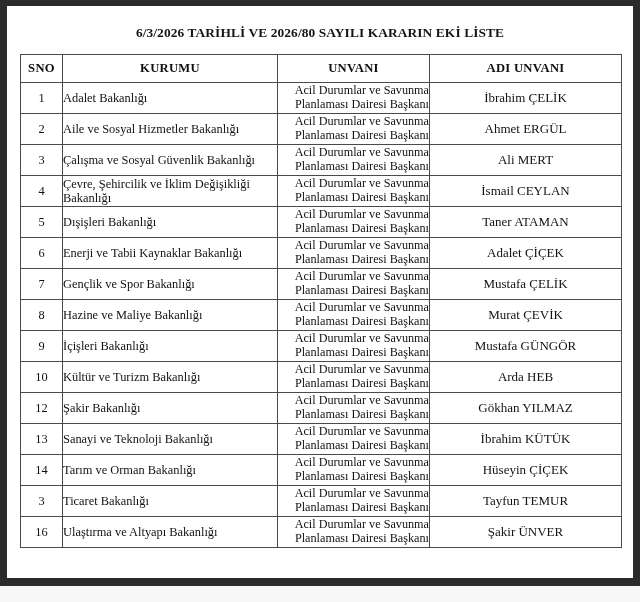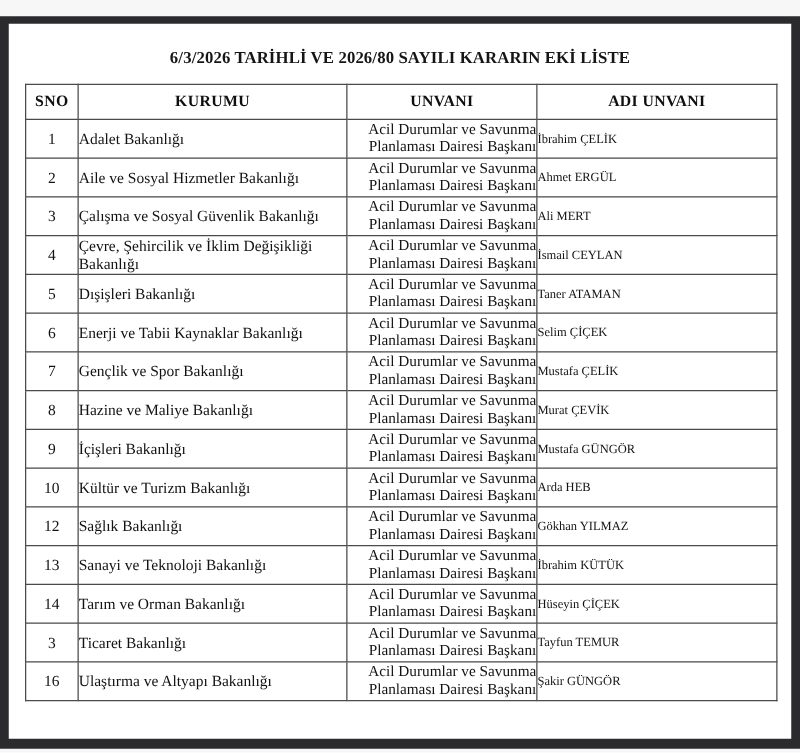--- a/index.html
+++ b/index.html
@@ -12,21 +12,21 @@
     height: 602px;
     background: #f7f7f8;
     font-family: "Liberation Serif", "DejaVu Serif", serif;
     overflow: hidden;
   }
 
   
   #doc-frame {
     position: absolute;
     left: 0;
-    top: 13px;
+    top: 0;
     width: 640px;
     height: 586px;
     background: #2b2b2d;
     box-sizing: border-box;
   }
 
   
   #doc-page {
     position: absolute;
     left: 7px;
@@ -98,21 +98,22 @@
     line-height: 14px;
   }
   td.unvan {
     padding: 0 2px 0 4px;
     font-size: 12.2px;
     line-height: 13.6px;
     text-align: left;
   }
   td.adi {
     padding: 0 4px 0 7px;
-    font-size: 10px;
+    font-size: 13px;
+    text-align: center;
   }
   .unvan-l1, .unvan-l2 { display: block; white-space: nowrap; text-align: right; }
   .kurum-text { display: block; }
 </style>
 </head>
 <body style="background: rgb(247, 247, 248);">
 
 <div id="doc-frame" style="background: rgb(43, 43, 45);">
   <div id="doc-page" style="background: rgb(255, 255, 255);">
 
@@ -192,21 +193,21 @@
             </tr>
             <tr>
               <td class="sno">6</td>
               <td class="kurum">
                 <span class="kurum-text">Enerji ve Tabii Kaynaklar Bakanlığı</span>
               </td>
               <td class="unvan">
                 <span class="unvan-l1">Acil Durumlar ve Savunma</span>
                 <span class="unvan-l2">Planlaması Dairesi Başkanı</span>
               </td>
-              <td class="adi">Selim ÇİÇEK</td>
+              <td class="adi">Adalet ÇİÇEK</td>
             </tr>
             <tr>
               <td class="sno">7</td>
               <td class="kurum">
                 <span class="kurum-text">Gençlik ve Spor Bakanlığı</span>
               </td>
               <td class="unvan">
                 <span class="unvan-l1">Acil Durumlar ve Savunma</span>
                 <span class="unvan-l2">Planlaması Dairesi Başkanı</span>
               </td>
@@ -241,21 +242,21 @@
               </td>
               <td class="unvan">
                 <span class="unvan-l1">Acil Durumlar ve Savunma</span>
                 <span class="unvan-l2">Planlaması Dairesi Başkanı</span>
               </td>
               <td class="adi">Arda HEB</td>
             </tr>
             <tr>
               <td class="sno">12</td>
               <td class="kurum">
-                <span class="kurum-text">Sağlık Bakanlığı</span>
+                <span class="kurum-text">Şakir Bakanlığı</span>
               </td>
               <td class="unvan">
                 <span class="unvan-l1">Acil Durumlar ve Savunma</span>
                 <span class="unvan-l2">Planlaması Dairesi Başkanı</span>
               </td>
               <td class="adi">Gökhan YILMAZ</td>
             </tr>
             <tr>
               <td class="sno">13</td>
               <td class="kurum">
@@ -291,20 +292,20 @@
             </tr>
             <tr>
               <td class="sno">16</td>
               <td class="kurum">
                 <span class="kurum-text">Ulaştırma ve Altyapı Bakanlığı</span>
               </td>
               <td class="unvan">
                 <span class="unvan-l1">Acil Durumlar ve Savunma</span>
                 <span class="unvan-l2">Planlaması Dairesi Başkanı</span>
               </td>
-              <td class="adi">Şakir GÜNGÖR</td>
+              <td class="adi">Şakir ÜNVER</td>
             </tr>
           </tbody>
       </table>
     </div>
 
   </div>
 </div>
 
 </body></html>

